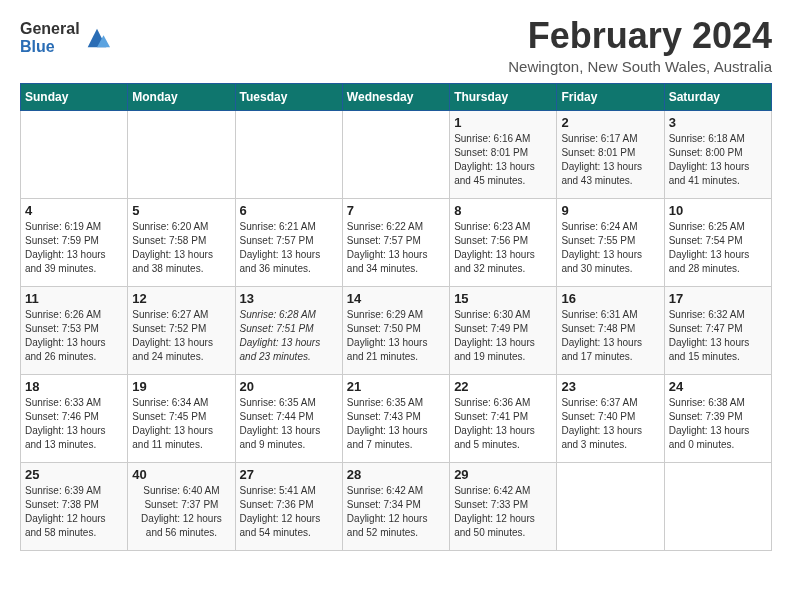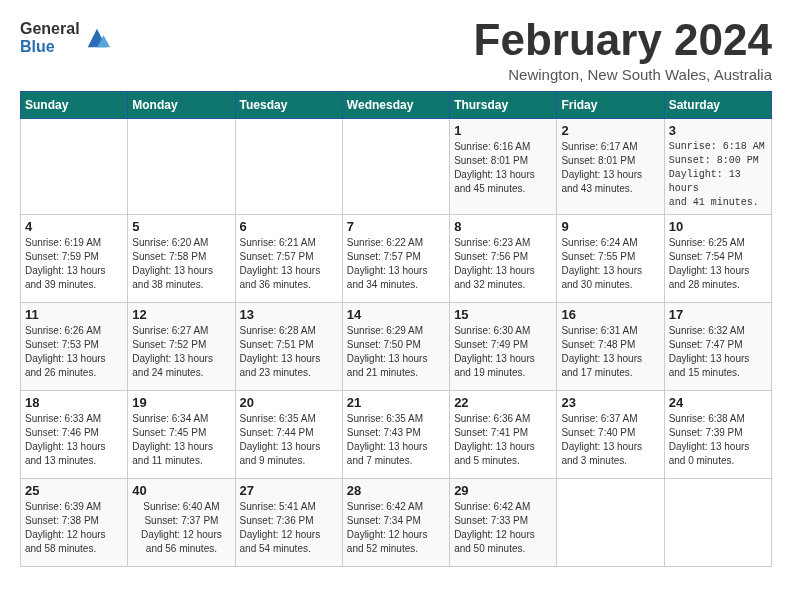--- a/index.html
+++ b/index.html
@@ -28,21 +28,21 @@
     }
     .logo-text .general { color: #333; }
     .logo-text .blue { color: #2a6db5; }
     .logo-icon {
       width: 28px;
       height: 28px;
       margin-left: 3px;
     }
     .title-block { text-align: right; }
     .main-title {
-      font-size: 44px;
+      font-size: 36px;
       font-weight: bold;
       color: #333;
       line-height: 1.1;
     }
     .subtitle {
       font-size: 15px;
       color: #555;
       margin-top: 2px;
     }
     table {
@@ -133,21 +133,21 @@
         </td>
         <td>
           <div class="day-number">2</div>
           <div class="day-info" style="white-space: pre-line;">Sunrise: 6:17 AM
 Sunset: 8:01 PM
 Daylight: 13 hours
 and 43 minutes.</div>
         </td>
         <td>
           <div class="day-number">3</div>
-          <div class="day-info" style="white-space: pre-line; font-family: Liberation Mono, monospace;">Sunrise: 6:18 AM
+          <div class="day-info" style="white-space: pre-line;">Sunrise: 6:18 AM
 Sunset: 8:00 PM
 Daylight: 13 hours
 and 41 minutes.</div>
         </td>
       </tr>
       <tr>
         <td>
           <div class="day-number">4</div>
           <div class="day-info" style="white-space: pre-line;">Sunrise: 6:19 AM
 Sunset: 7:59 PM
@@ -207,21 +207,21 @@
         </td>
         <td>
           <div class="day-number">12</div>
           <div class="day-info" style="white-space: pre-line;">Sunrise: 6:27 AM
 Sunset: 7:52 PM
 Daylight: 13 hours
 and 24 minutes.</div>
         </td>
         <td>
           <div class="day-number">13</div>
-          <div class="day-info" style="white-space: pre-line;">Sunrise: 6:28 AM
+          <div class="day-info" style="white-space: pre-line; font-style: italic;">Sunrise: 6:28 AM
 Sunset: 7:51 PM
 Daylight: 13 hours
 and 23 minutes.</div>
         </td>
         <td>
           <div class="day-number">14</div>
           <div class="day-info" style="white-space: pre-line;">Sunrise: 6:29 AM
 Sunset: 7:50 PM
 Daylight: 13 hours
 and 21 minutes.</div>

